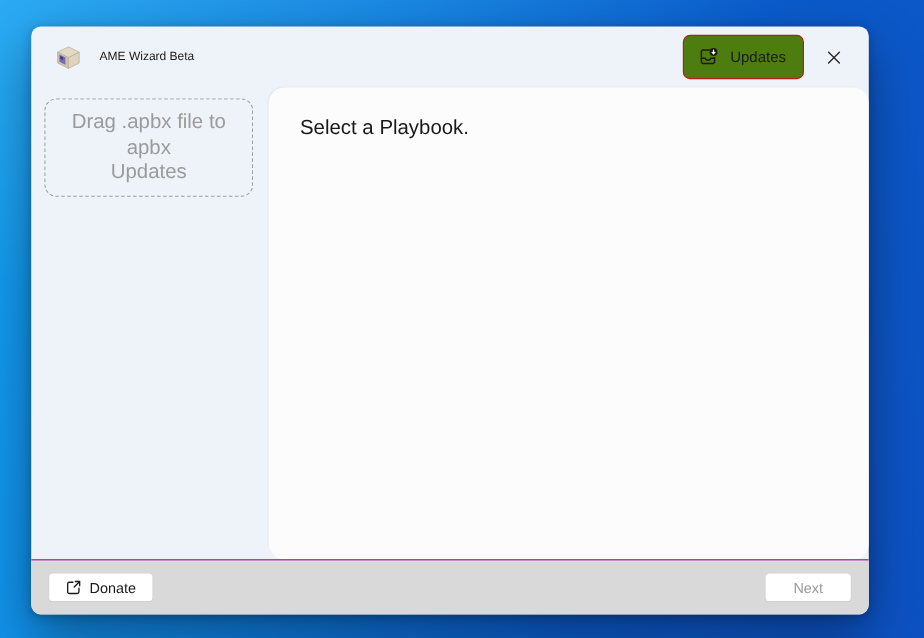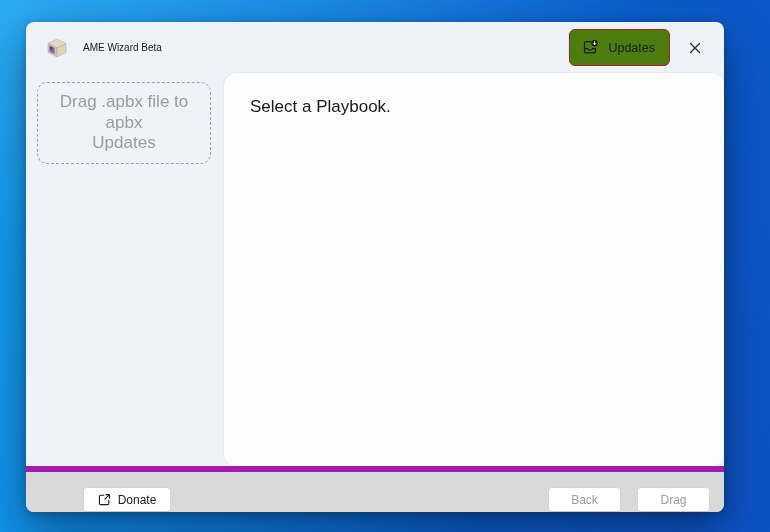--- a/index.html
+++ b/index.html
@@ -91,22 +91,22 @@
   .main-heading {
     position: absolute; left: 26px; top: 24px;
     font-size: 17px; color: #191919;
   }
 
   
   .footer {
     position: absolute; left: 0; right: 0; bottom: 0;
     height: 46px;
     background: #d9d9d9;
-    border-top: 6px solid #a21caf;
-    display: flex; align-items: flex-end; padding-left: 43px;
+    border-top: 1px solid #a21caf;
+    display: flex; align-items: center;
   }
   .btn {
     height: 25px;
     background: #ffffff;
     border: 1px solid #d4d4d4;
     border-bottom-color: #c8c8c8;
     border-radius: 4px;
     font-size: 12px; color: #1b1b1b;
     font-family: inherit;
     display: flex; align-items: center; justify-content: center;
@@ -188,22 +188,19 @@
             <path d="M10.8 7.2 L10.8 10.2 C10.8 11 10.2 11.6 9.4 11.6 L2.8 11.6 C2 11.6 1.4 11 1.4 10.2 L1.4 3.6 C1.4 2.8 2 2.2 2.8 2.2 L5.8 2.2"></path>
             <path d="M7.8 1.6 L11.4 1.6 L11.4 5.2"></path>
             <path d="M11.2 1.8 L6.8 6.2"></path>
           </svg>
         </span>
         <span>Donate</span>
       </button>
 
       <div class="footer-right">
         <button class="btn disabled">
-          <span>Back</span>
-        </button>
-        <button class="btn disabled">
-          <span>Drag</span>
+          <span>Next</span>
         </button>
       </div>
     </div>
 
   </div>
 </div>
 
 </body></html>

